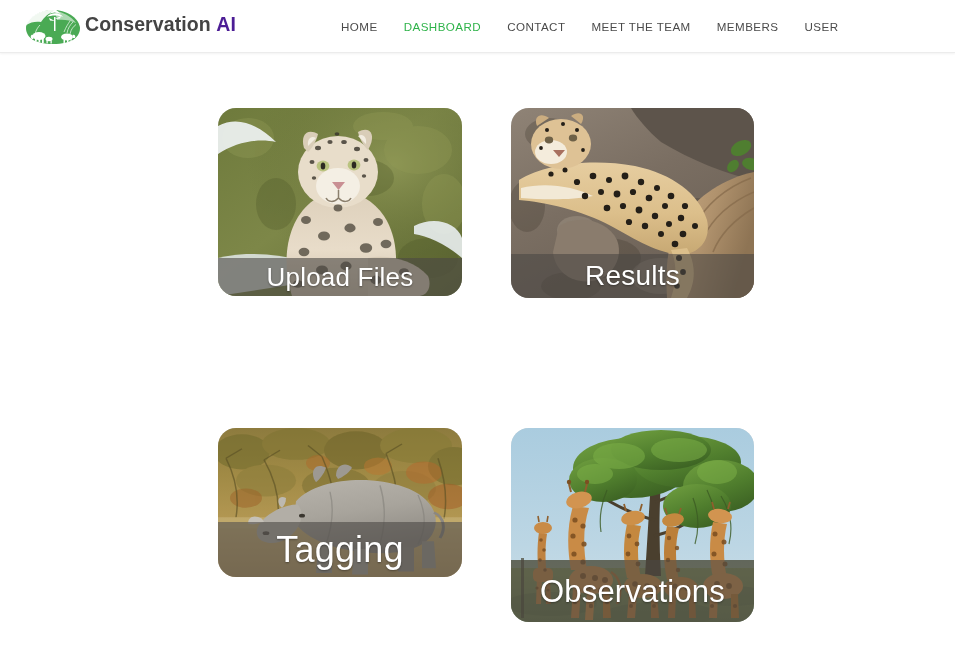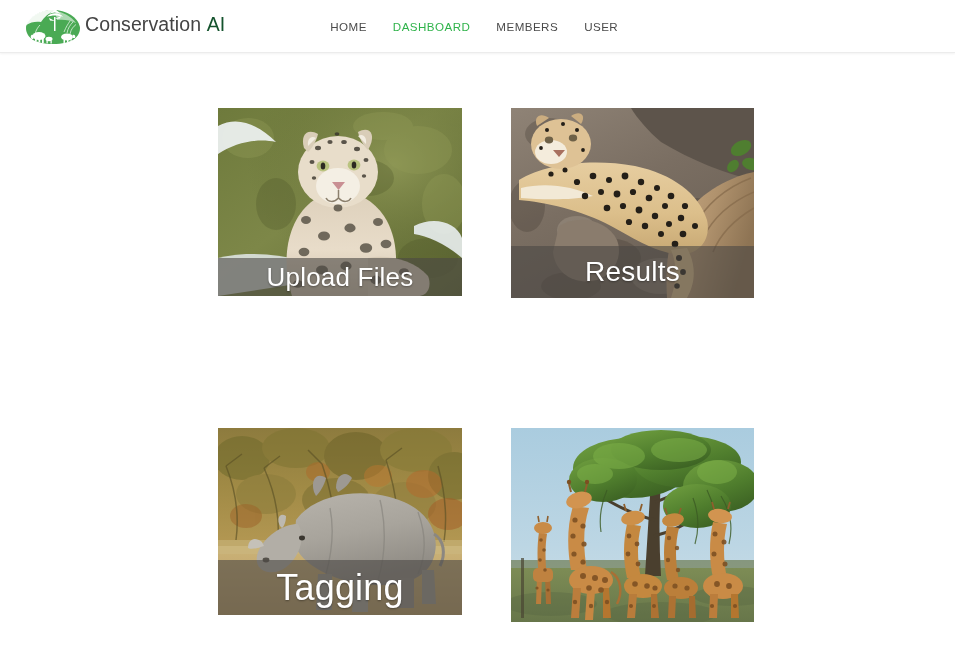--- a/index.html
+++ b/index.html
@@ -34,22 +34,22 @@
     gap: 3px;
   }
   .brand-mark { width: 58px; height: 40px; display: block; flex: none; }
   .brand-text {
     font-size: 19.5px;
     letter-spacing: 0.1px;
     white-space: nowrap;
     line-height: 1;
     padding-bottom: 2px;
   }
-  .brand-text .word-main { color: #444444; font-weight: 400; }
-  .brand-text .word-ai   { color: #14532d; font-weight: 400; }
+  .brand-text .word-main { color: #444444; font-weight: 700; }
+  .brand-text .word-ai   { color: #4c1d95; font-weight: 700; }
 
   
   .main-nav {
     display: flex;
     align-items: center;
     margin-left: 92px;
     gap: 0;
   }
   .nav-item {
     position: relative;
@@ -85,20 +85,21 @@
     background: #ffffff;
   }
 
   .card {
     position: absolute;
     overflow: hidden;
     cursor: pointer;
     text-decoration: none;
     display: block;
     background: #d9d9d9;
+    border-radius: 18px;
   }
   .card .photo {
     position: absolute;
     inset: 0;
     width: 100%; height: 100%;
   }
   .card .caption {
     position: absolute;
     left: 0; right: 0; bottom: 0;
     background: rgba(75, 72, 68, 0.60);
@@ -110,23 +111,23 @@
     align-items: center;
     justify-content: center;
     text-shadow: 0 1px 2px rgba(0,0,0,0.35);
   }
 
   
   #card-upload       { left: 218px; top: 55px;  width: 244px; height: 188px; }
   #card-upload .caption   { height: 38px; font-size: 26px; }
 
   #card-results      { left: 511px; top: 55px;  width: 243px; height: 190px; }
-  #card-results .caption  { height: 52px; font-size: 28px; }
-
-  #card-tagging      { left: 218px; top: 375px; width: 244px; height: 187px; }
+  #card-results .caption  { height: 44px; font-size: 28px; }
+
+  #card-tagging      { left: 218px; top: 375px; width: 244px; height: 149px; }
   #card-tagging .caption  { height: 55px; font-size: 36px; }
 
   #card-observations { left: 511px; top: 375px; width: 243px; height: 194px; }
   #card-observations .caption { height: 62px; font-size: 31px; align-items: flex-start; padding-top: 14px; }
 
   
   .photo svg { display:block; width:100%; height:100%; }
 </style>
 </head>
 <body>
@@ -188,20 +189,26 @@
       <span class="word-main">Conservation</span><span>&nbsp;</span><span class="word-ai">AI</span>
     </span>
   </a>
 
   <nav class="main-nav">
     <a class="nav-item" href="#">
         <span>HOME</span>
       </a>
     <a class="nav-item is-active" href="#">
         <span>DASHBOARD</span>
+      </a>
+    <a class="nav-item" href="#">
+        <span>CONTACT</span>
+      </a>
+    <a class="nav-item" href="#">
+        <span>MEET THE TEAM</span>
       </a>
     <a class="nav-item" href="#">
         <span>MEMBERS</span>
       </a>
     <a class="nav-item" href="#">
         <span>USER</span>
       </a>
 
   </nav>
 </header>
@@ -654,15 +661,16 @@
             <circle cx="206" cy="156" r="2.9"></circle>
               <circle cx="218" cy="158" r="2.9"></circle>
             <circle cx="201" cy="178" r="2.1"></circle>
               <circle cx="224" cy="178" r="2.1"></circle>
           </g>
         </g>
 
         <path d="M10 130 L10 190 L13 190 L13 130 Z" fill="#4a4633" opacity="0.7"></path>
       </svg>
     </span>
+    <span class="caption">Observations</span>
   </a>
 
 </main>
 
 </body></html>

